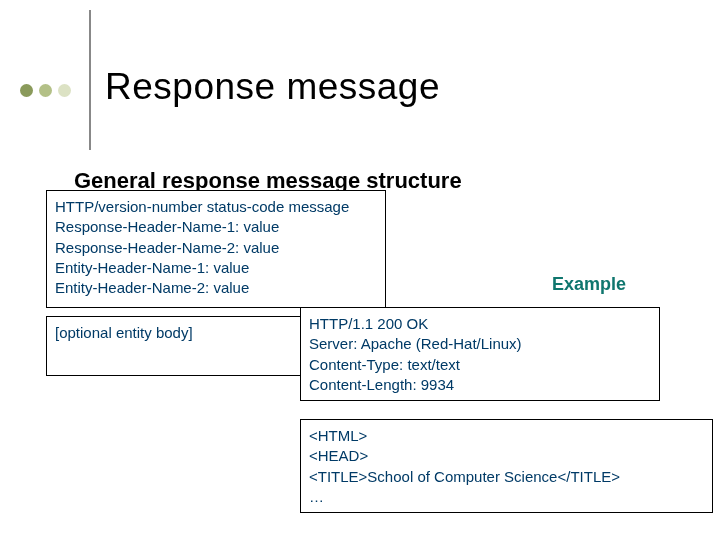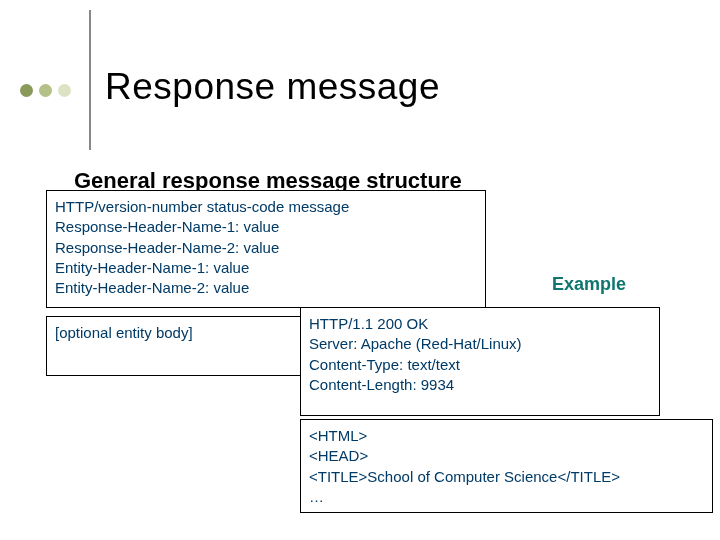--- a/index.html
+++ b/index.html
@@ -58,42 +58,42 @@
     border: 1px solid #000;
     background: #fff;
     padding: 6px 8px;
     font-size: 15px;
     color: #003a66;
     line-height: 1.35;
   }
   .box1 {
     top: 190px;
     left: 46px;
-    width: 440px;
+    width: 340px;
     height: 118px;
   }
   .box2 {
     top: 316px;
     left: 46px;
     width: 280px;
     height: 60px;
   }
   .example-label {
     position: absolute;
     top: 274px;
     left: 552px;
     font-size: 18px;
     font-weight: bold;
     color: #0f766e;
   }
   .box3 {
     top: 307px;
     left: 300px;
     width: 360px;
-    height: 109px;
+    height: 94px;
   }
   .box4 {
     top: 419px;
     left: 300px;
     width: 413px;
     height: 94px;
   }
 </style>
 </head>
 <body>

